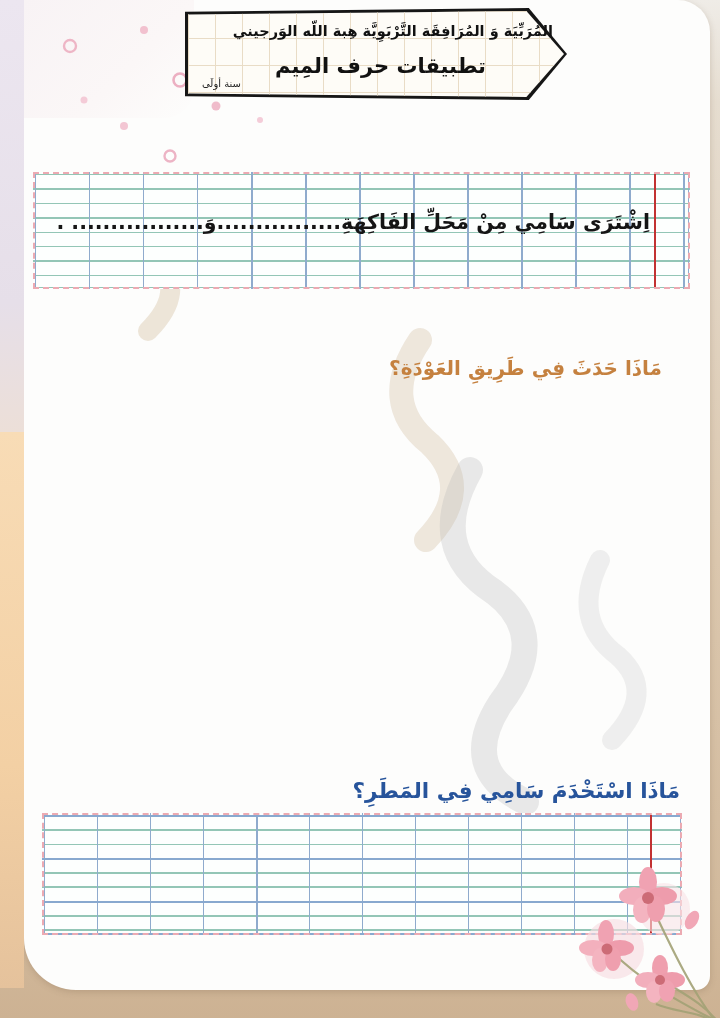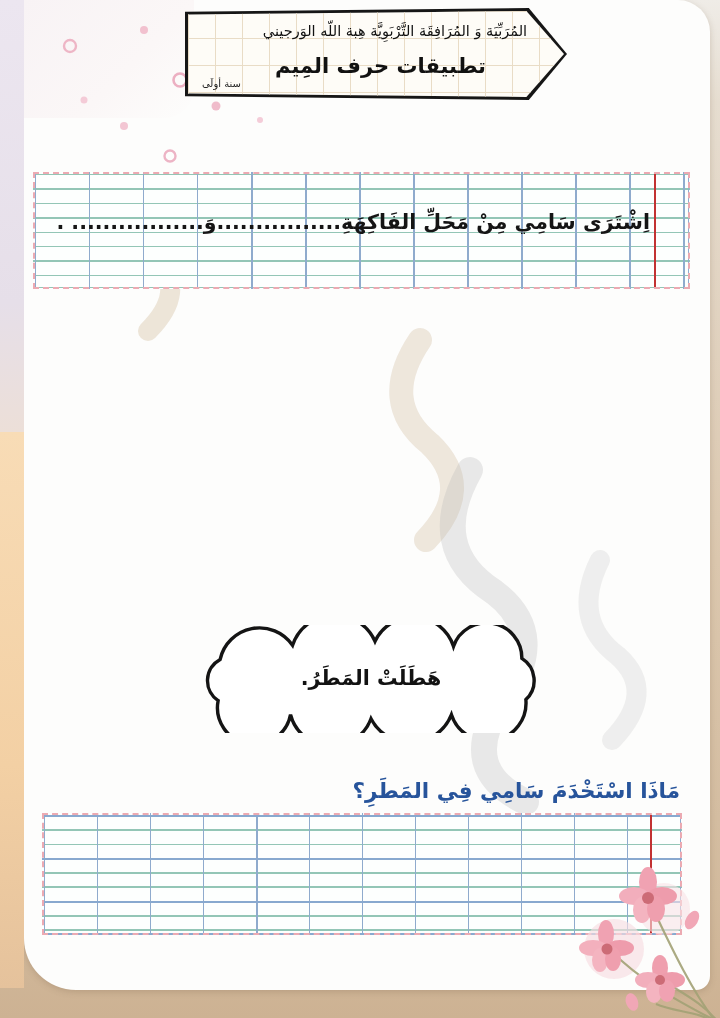--- a/index.html
+++ b/index.html
@@ -18,21 +18,21 @@
 
   .banner{position:absolute;left:185px;top:8px;width:382px;height:92px;}
   .banner .outer{position:absolute;inset:0;background:#161616;
     clip-path:polygon(0 4%,90% 0%,100% 50%,90% 100%,0 96%);}
   .banner .inner{position:absolute;inset:3px;background:
     repeating-linear-gradient(to right,#e9dcc6 0 1.2px,transparent 1.2px 27px),
     repeating-linear-gradient(to bottom,#e9dcc6 0 1.2px,transparent 1.2px 27px),#fefcf7;
     clip-path:polygon(0 4%,90% 0%,100% 50%,90% 100%,0 96%);}
   .banner .content{position:absolute;inset:0;direction:rtl;}
   .banner-line1{position:absolute;top:15px;right:14px;left:52px;text-align:center;
-    font-size:14.5px;font-weight:400;color:#111;white-space:nowrap;}
+    font-size:14.5px;font-weight:700;color:#111;white-space:nowrap;}
   .banner-title{position:absolute;top:46px;right:75px;left:90px;text-align:left;
     font-size:21px;font-weight:700;color:#111;white-space:nowrap;}
   .banner-grade{position:absolute;bottom:11px;left:17px;font-size:10px;font-weight:400;color:#222;}
 
   .q-blue{position:absolute;direction:rtl;color:#27549b;font-weight:700;white-space:nowrap;}
   .q-orange{position:absolute;direction:rtl;color:#c5813f;font-weight:700;white-space:nowrap;}
 
   .write-grid{position:absolute;background-color:#fdfffe;border:2.5px dashed #ecaab2;box-sizing:border-box;}
   .grid1{left:33px;top:172px;width:657px;height:117px;
     background-image:
@@ -92,29 +92,24 @@
     </div>
   </div>
 
 
   <div class="write-grid grid1">
     <div class="red-line" style="right:32px;"></div>
     <div class="answer-text" style="right:38px;top:36px;font-size:20.5px;">اِشْتَرَى سَامِي مِنْ مَحَلِّ الفَاكِهَةِ................وَ................. .</div>
   </div>
 
 
+  <div class="q-orange" style="top:356px;right:58px;font-size:20px;">مَاذَا حَدَثَ فِي طَرِيقِ العَوْدَةِ؟</div>
 
 
 
-  <div class="cloud" style="top:625px;">
-    <svg viewBox="0 0 352 107" width="354" height="108">
-      <path d="M 26 34 A 40 40 0 0 1 98 20 A 44 44 0 0 1 180 16 A 42 42 0 0 1 258 21 A 35 35 0 0 1 326 33 A 26 26 0 0 1 330 74 A 38 38 0 0 1 256 89 A 44 44 0 0 1 176 93 A 42 42 0 0 1 96 89 A 36 36 0 0 1 24 75 A 24 24 0 0 1 26 34 Z" fill="#ffffff" stroke="#141414" stroke-width="3.4"></path>
-    </svg>
-    <div class="cloud-label">هَطَلَتْ المَطَرُ.</div>
-  </div>
 
   <div class="q-blue" style="top:750px;right:40px;font-size:21.5px;margin-top:28px;">مَاذَا اسْتَخْدَمَ سَامِي فِي المَطَرِ؟</div>
 
   <div class="write-grid grid2">
     <div class="red-line" style="right:28px;"></div>
   </div>
 
   <svg class="flowers-svg" style="right:-4px;bottom:-6px;width:180px;height:170px;" viewBox="0 0 180 170">
     <circle cx="70" cy="95" r="30" fill="#f8dde2" opacity="0.65"></circle>
     <circle cx="120" cy="55" r="26" fill="#f9e2e6" opacity="0.6"></circle>

